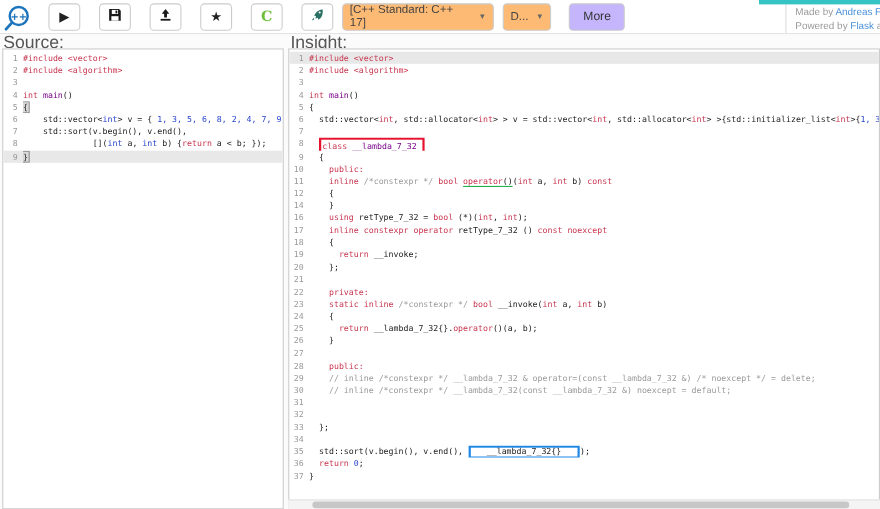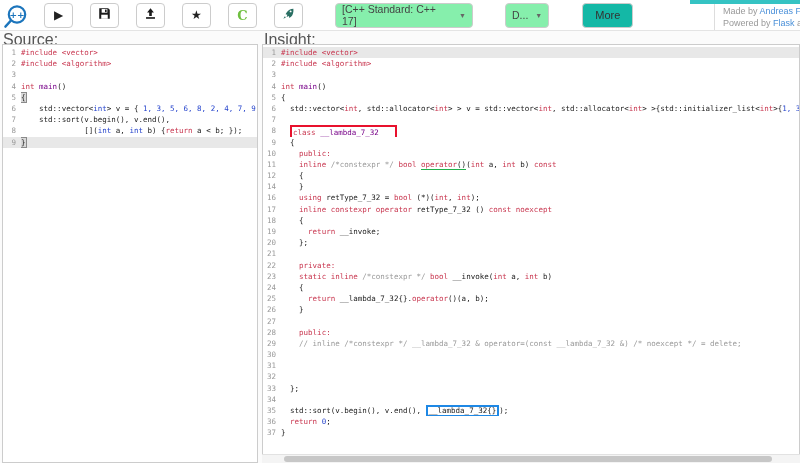--- a/index.html
+++ b/index.html
@@ -11,26 +11,26 @@
     font-family:"Liberation Sans",sans-serif;position:relative}
   
   .toolbar{position:absolute;left:0;top:0;width:800px;height:31px;background:#fff;
     border-bottom:1px solid #e4e4e4;display:flex;align-items:center}
   .logo{position:absolute;left:3px;top:3px;width:26px;height:26px}
   .btn-row{display:flex;align-items:center;gap:17px;margin-left:44px}
   .tbtn{width:29px;height:25px;background:#fff;border:1px solid #ccc;border-radius:4px;
     display:flex;align-items:center;justify-content:center;font-size:12px;color:#222;cursor:pointer;flex:0 0 auto}
   .tbtn .glyph{line-height:1}
   .c-glyph{color:#6fbf3f;font-weight:bold;font-size:13px;font-family:"DejaVu Serif",serif}
-  .sel{height:25px;border:1px solid #ccc;border-radius:4px;background:#86efac;display:flex;
-    align-items:center;padding:0 6px;font-size:10.5px;color:#444;cursor:pointer;margin-left:32px}
+  .sel{height:25px;border:1px solid #ccc;border-radius:4px;background:#fdba74;display:flex;
+    align-items:center;padding:0 6px;font-size:10.5px;color:#444;cursor:pointer;margin-left:8px}
   .sel .arrow{font-size:7px;color:#666;margin-left:7px}
   .sel-std{width:138px;justify-content:space-between}
-  .more-btn{height:25px;border:1px solid #ccc;border-radius:4px;background:#14b8a6;
-    padding:0 12px;font-size:11px;color:#333;display:flex;align-items:center;cursor:pointer;margin-left:33px}
+  .more-btn{height:25px;border:1px solid #ccc;border-radius:4px;background:#c4b5fd;
+    padding:0 12px;font-size:11px;color:#333;display:flex;align-items:center;cursor:pointer;margin-left:16px}
   .credits{position:absolute;right:0;top:4px;width:86px;border-left:1px solid #ddd;
     padding:1px 0 1px 8px;font-size:9px;color:#999;line-height:12px;white-space:nowrap;overflow:hidden}
   .credits a{color:#4a90d9;text-decoration:none}
   .teal-strip{position:absolute;right:0;top:0;width:110px;height:4px;background:#35c3c3}
   
   .pane-label{position:absolute;top:31px;font-size:16px;font-weight:normal;color:#555;height:13px}
   #src-label{left:3px}
   #ins-label{left:264px}
   
   .editor{position:absolute;top:44px;background:#fff;border:1px solid #ccc;overflow:hidden;
@@ -39,22 +39,22 @@
   #ins-editor{left:262px;width:538px;height:419px}
   .code-area{padding-top:2px}
   .row{height:11.2px;white-space:pre;display:flex}
   .row.act{background:#e8e8e8}
   .ln{width:18px;flex:0 0 18px;text-align:right;padding-right:5px;color:#999}
   .code{flex:1;overflow:hidden}
   .tk-k{color:var(--kw)} .tk-d{color:var(--def)} .tk-n{color:var(--num)}
   .tk-t{color:var(--num)} .tk-c{color:var(--com)} .tk-p{color:var(--plain)}
   .tk-u{border-bottom:2px solid var(--green)}
   .tk-m{background:#d9d9d9;outline:1px solid #8a8a8a}
-  .box-red{border:2px solid var(--redbox);padding:1px 16px 1px 1px;display:inline-block;line-height:9px}
-  .box-blue{border:2px solid var(--bluebox);padding:0 1px;display:inline-block;line-height:8px}
+  .box-red{border:2px solid var(--redbox);padding:1px 5px 1px 1px;display:inline-block;line-height:9px}
+  .box-blue{border:2px solid var(--bluebox);padding:0 15px;display:inline-block;line-height:8px}
   
   .hscroll{position:absolute;left:262px;bottom:0;width:538px;height:9px;background:#f4f4f4;border-top:1px solid #e2e2e2}
   .hthumb{position:absolute;left:22px;top:1px;width:488px;height:6px;background:#c7c7c7;border-radius:3px}
 </style>
 </head>
 <body>
 
 <div class="toolbar">
   <div class="logo">
     <svg width="26" height="26" viewBox="0 0 26 26">
@@ -158,21 +158,21 @@
       <div class="row"><span class="ln">20</span><span class="code"><span class="tk-p">    };</span></span></div>
       <div class="row"><span class="ln">21</span><span class="code"><span class="tk-p"></span></span></div>
       <div class="row"><span class="ln">22</span><span class="code"><span class="tk-p">    </span><span class="tk-k">private:</span></span></div>
       <div class="row"><span class="ln">23</span><span class="code"><span class="tk-p">    </span><span class="tk-k">static</span><span class="tk-p"> </span><span class="tk-k">inline</span><span class="tk-p"> </span><span class="tk-c">/*constexpr */</span><span class="tk-p"> </span><span class="tk-k">bool</span><span class="tk-p"> __invoke(</span><span class="tk-k">int</span><span class="tk-p"> a, </span><span class="tk-k">int</span><span class="tk-p"> b)</span></span></div>
       <div class="row"><span class="ln">24</span><span class="code"><span class="tk-p">    {</span></span></div>
       <div class="row"><span class="ln">25</span><span class="code"><span class="tk-p">      </span><span class="tk-k">return</span><span class="tk-p"> __lambda_7_32{}.</span><span class="tk-k">operator</span><span class="tk-p">()(a, b);</span></span></div>
       <div class="row"><span class="ln">26</span><span class="code"><span class="tk-p">    }</span></span></div>
       <div class="row"><span class="ln">27</span><span class="code"><span class="tk-p"></span></span></div>
       <div class="row"><span class="ln">28</span><span class="code"><span class="tk-p">    </span><span class="tk-k">public:</span></span></div>
       <div class="row"><span class="ln">29</span><span class="code"><span class="tk-p">    </span><span class="tk-c">// inline /*constexpr */ __lambda_7_32 &amp; operator=(const __lambda_7_32 &amp;) /* noexcept */ = delete;</span></span></div>
-      <div class="row"><span class="ln">30</span><span class="code"><span class="tk-p">    </span></span></div>
+      <div class="row"><span class="ln">30</span><span class="code"><span class="tk-p">    </span><span class="tk-c">// inline /*constexpr */ __lambda_7_32(const __lambda_7_32 &amp;) noexcept = default;</span></span></div>
       <div class="row"><span class="ln">31</span><span class="code"><span class="tk-p">    </span></span></div>
       <div class="row"><span class="ln">32</span><span class="code"><span class="tk-p"></span></span></div>
       <div class="row"><span class="ln">33</span><span class="code"><span class="tk-p">  };</span></span></div>
       <div class="row"><span class="ln">34</span><span class="code"><span class="tk-p"></span></span></div>
       <div class="row"><span class="ln">35</span><span class="code"><span class="tk-p">  std::sort(v.begin(), v.end(), </span><span class="box-blue"><span class="tk-p">__lambda_7_32{}</span></span><span class="tk-p">);</span></span></div>
       <div class="row"><span class="ln">36</span><span class="code"><span class="tk-p">  </span><span class="tk-k">return</span><span class="tk-p"> </span><span class="tk-n">0</span><span class="tk-p">;</span></span></div>
       <div class="row"><span class="ln">37</span><span class="code"><span class="tk-p">}</span></span></div>
     </div>
 </div>
 <div class="hscroll">

